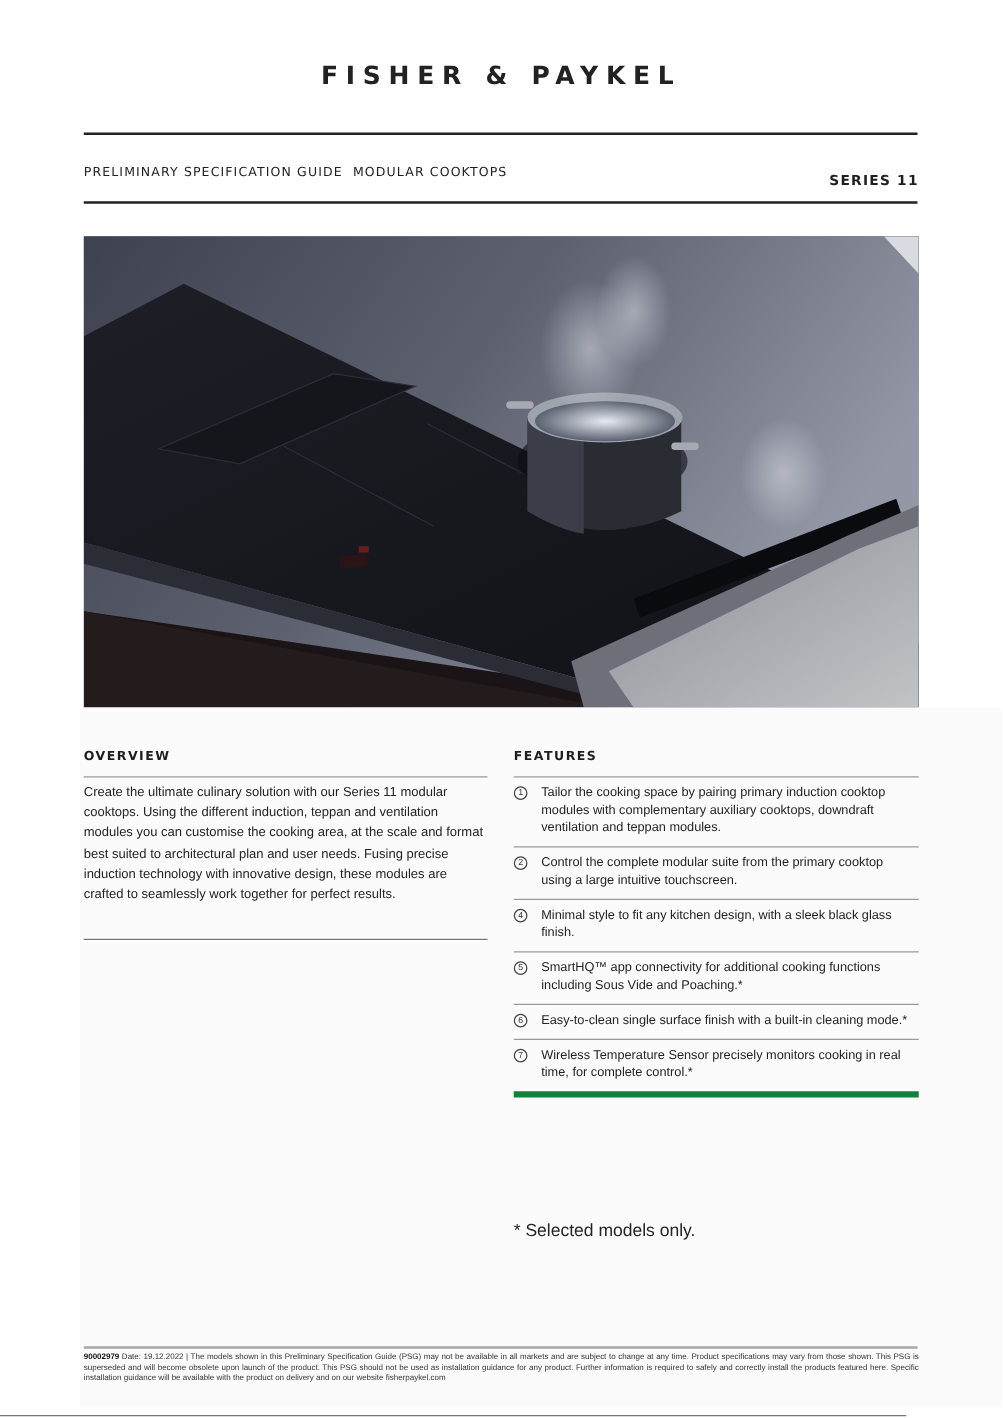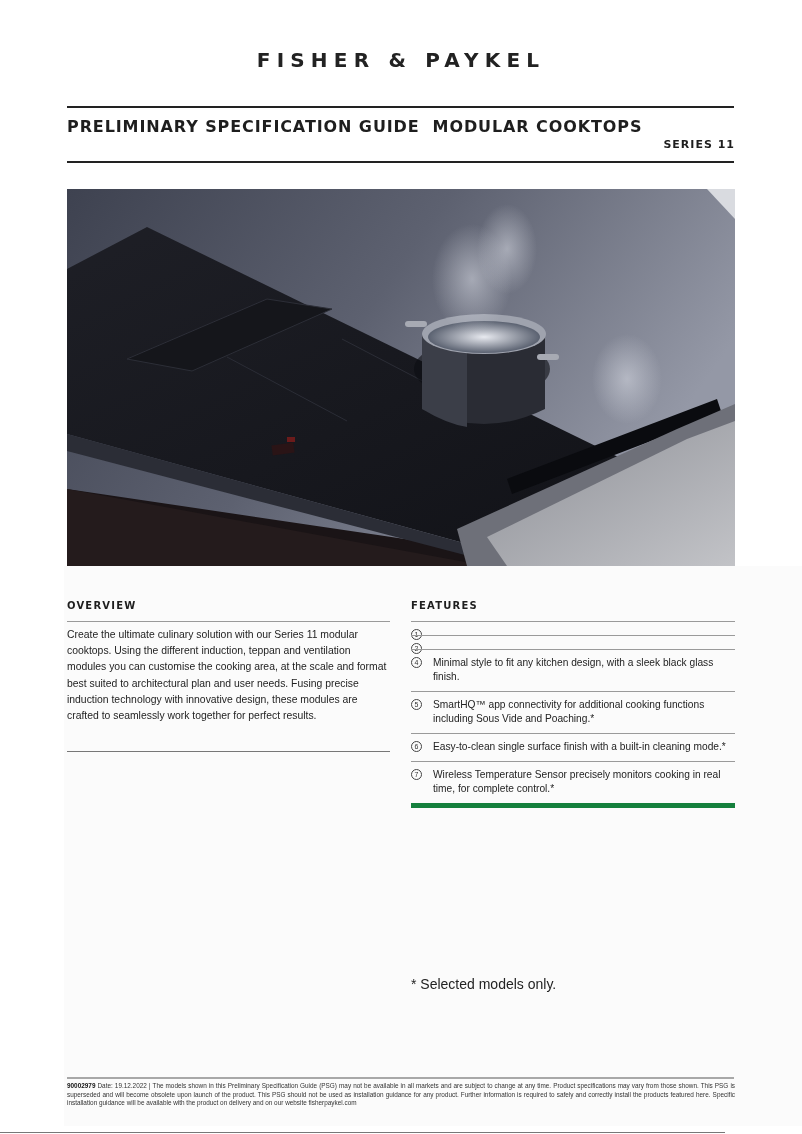--- a/index.html
+++ b/index.html
@@ -10,22 +10,22 @@
       position: absolute; top: 48px; left: 0; width: 802px; text-align: center;
       font-family: "DejaVu Sans", sans-serif; font-weight: bold; font-size: 20px;
       letter-spacing: 6.2px; color: #222; padding-left: 0;
     }
 
     .rule { position: absolute; left: 67px; width: 667px; background: #222; }
     .rule-top { top: 106px; height: 1.5px; }
     .rule-mid { top: 161px; height: 1.5px; }
 
     .doc-title {
-      position: absolute; top: 117px; left: 67px; font-family: "DejaVu Sans", sans-serif;
-      font-weight: bold; font-size: 16px; letter-spacing: 0.9px; color: #1e1e1e; white-space: pre;
+      position: absolute; top: 133px; left: 67px; font-family: "DejaVu Sans", sans-serif;
+      font-weight: normal; font-size: 10px; letter-spacing: 0.9px; color: #1e1e1e; white-space: pre;
     }
     .series {
       position: absolute; top: 138px; right: 67px; font-family: "DejaVu Sans", sans-serif;
       font-weight: bold; font-size: 11px; letter-spacing: 1px; color: #1e1e1e; text-align: center;
     }
 
     .hero {
       position: absolute; top: 189px; left: 67px; width: 668px; height: 377px; overflow: hidden;
       background: linear-gradient(165deg, #434856 0%, #5a5f6e 35%, #8a8e9c 70%, #9a9eab 100%);
     }
@@ -141,23 +141,25 @@
 
 <div class="section-head overview-head">OVERVIEW</div>
 <div class="thin-rule" style="top:621px;left:67px;width:323px;"></div>
 <div class="overview-text">Create the ultimate culinary solution with our Series 11 modular cooktops. Using the different induction, teppan and ventilation modules you can customise the cooking area, at the scale and format best suited to architectural plan and user needs. Fusing precise induction technology with innovative design, these modules are crafted to seamlessly work together for perfect results.</div>
 <div class="thin-rule" style="top:751px;left:67px;width:323px;background:#777;"></div>
 
 <div class="section-head features-head">FEATURES</div>
 <div class="features">
   <div class="feature">
     <span class="num">1</span>
+    <div class="ftext">Tailor the cooking space by pairing primary induction cooktop modules with complementary auxiliary cooktops, downdraft ventilation and teppan modules.</div>
   </div>
   <div class="feature">
     <span class="num">2</span>
+    <div class="ftext">Control the complete modular suite from the primary cooktop using a large intuitive touchscreen.</div>
   </div>
   <div class="feature">
     <span class="num">4</span>
     <div class="ftext">Minimal style to fit any kitchen design, with a sleek black glass finish.</div>
   </div>
   <div class="feature">
     <span class="num">5</span>
     <div class="ftext">SmartHQ™ app connectivity for additional cooking functions including Sous Vide and Poaching.*</div>
   </div>
   <div class="feature">

